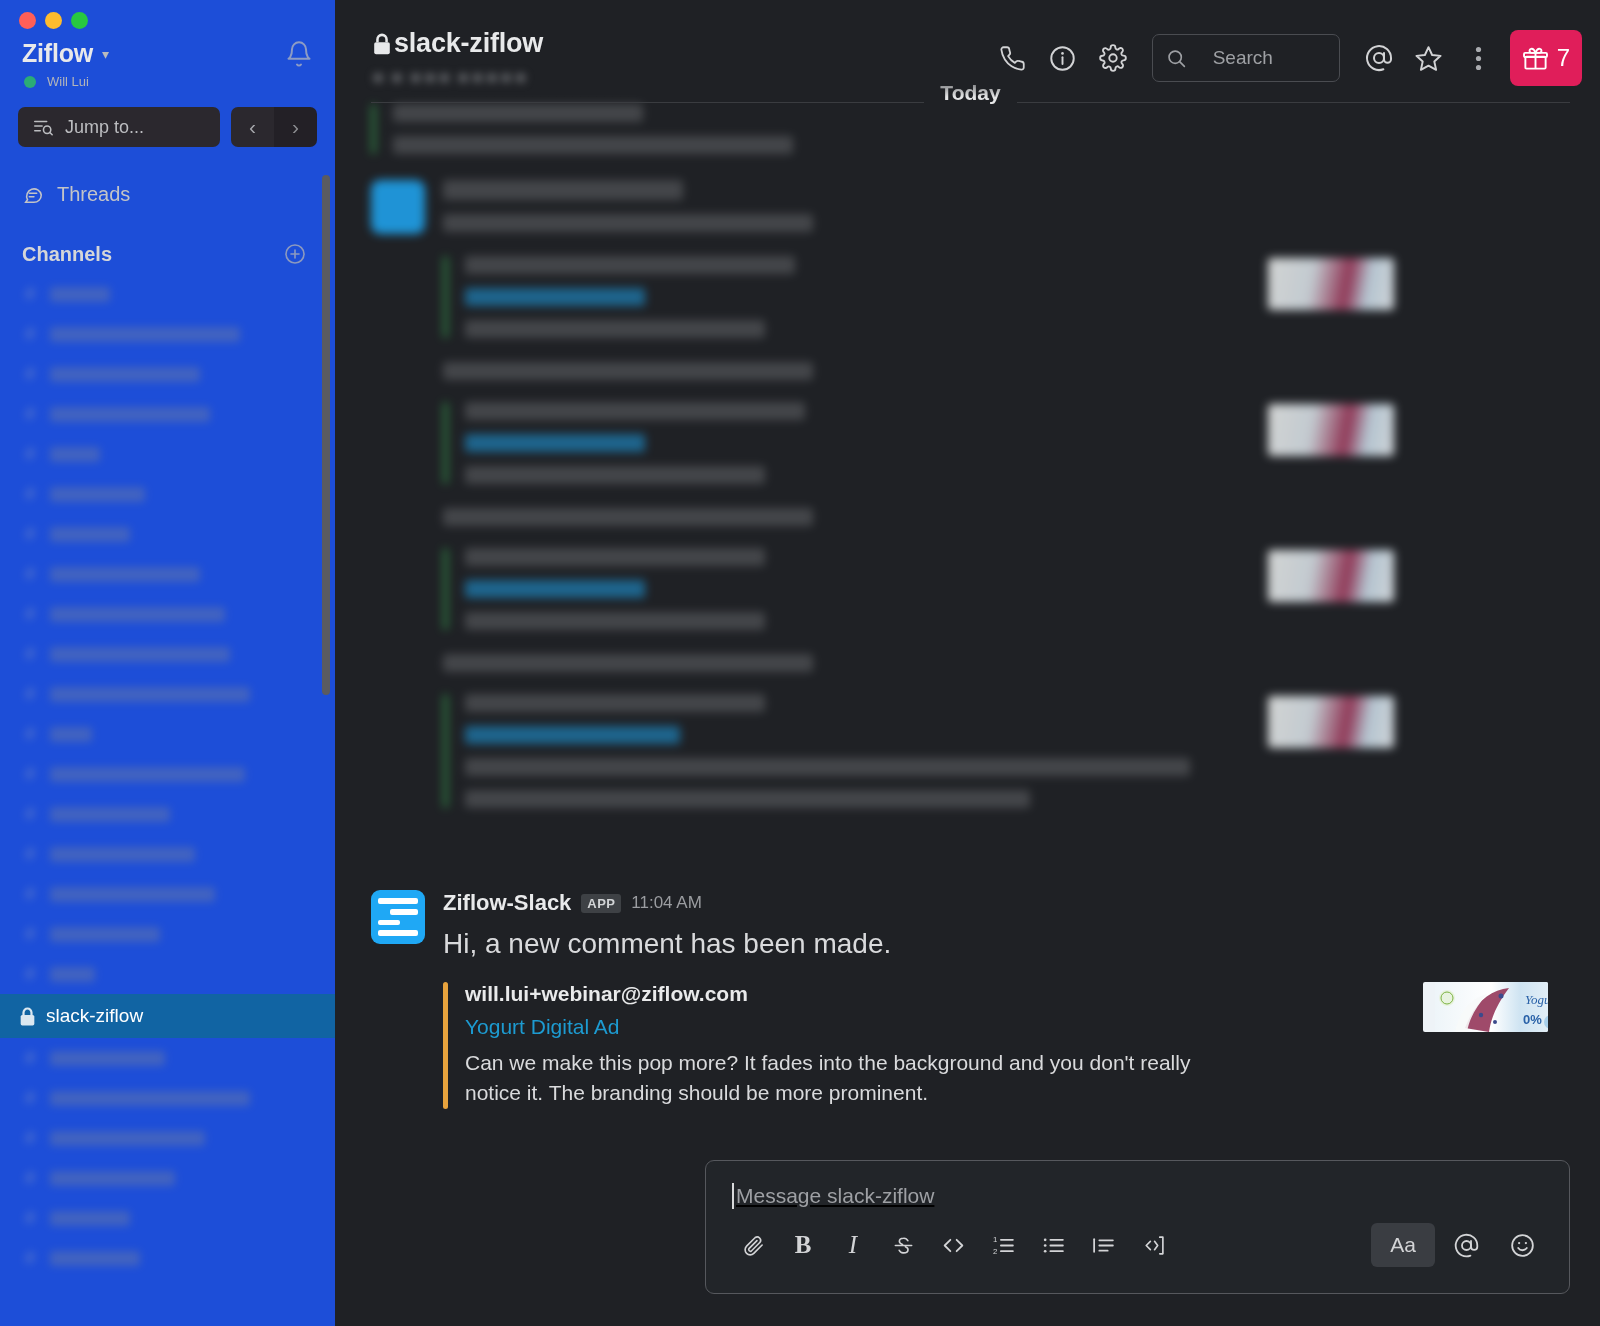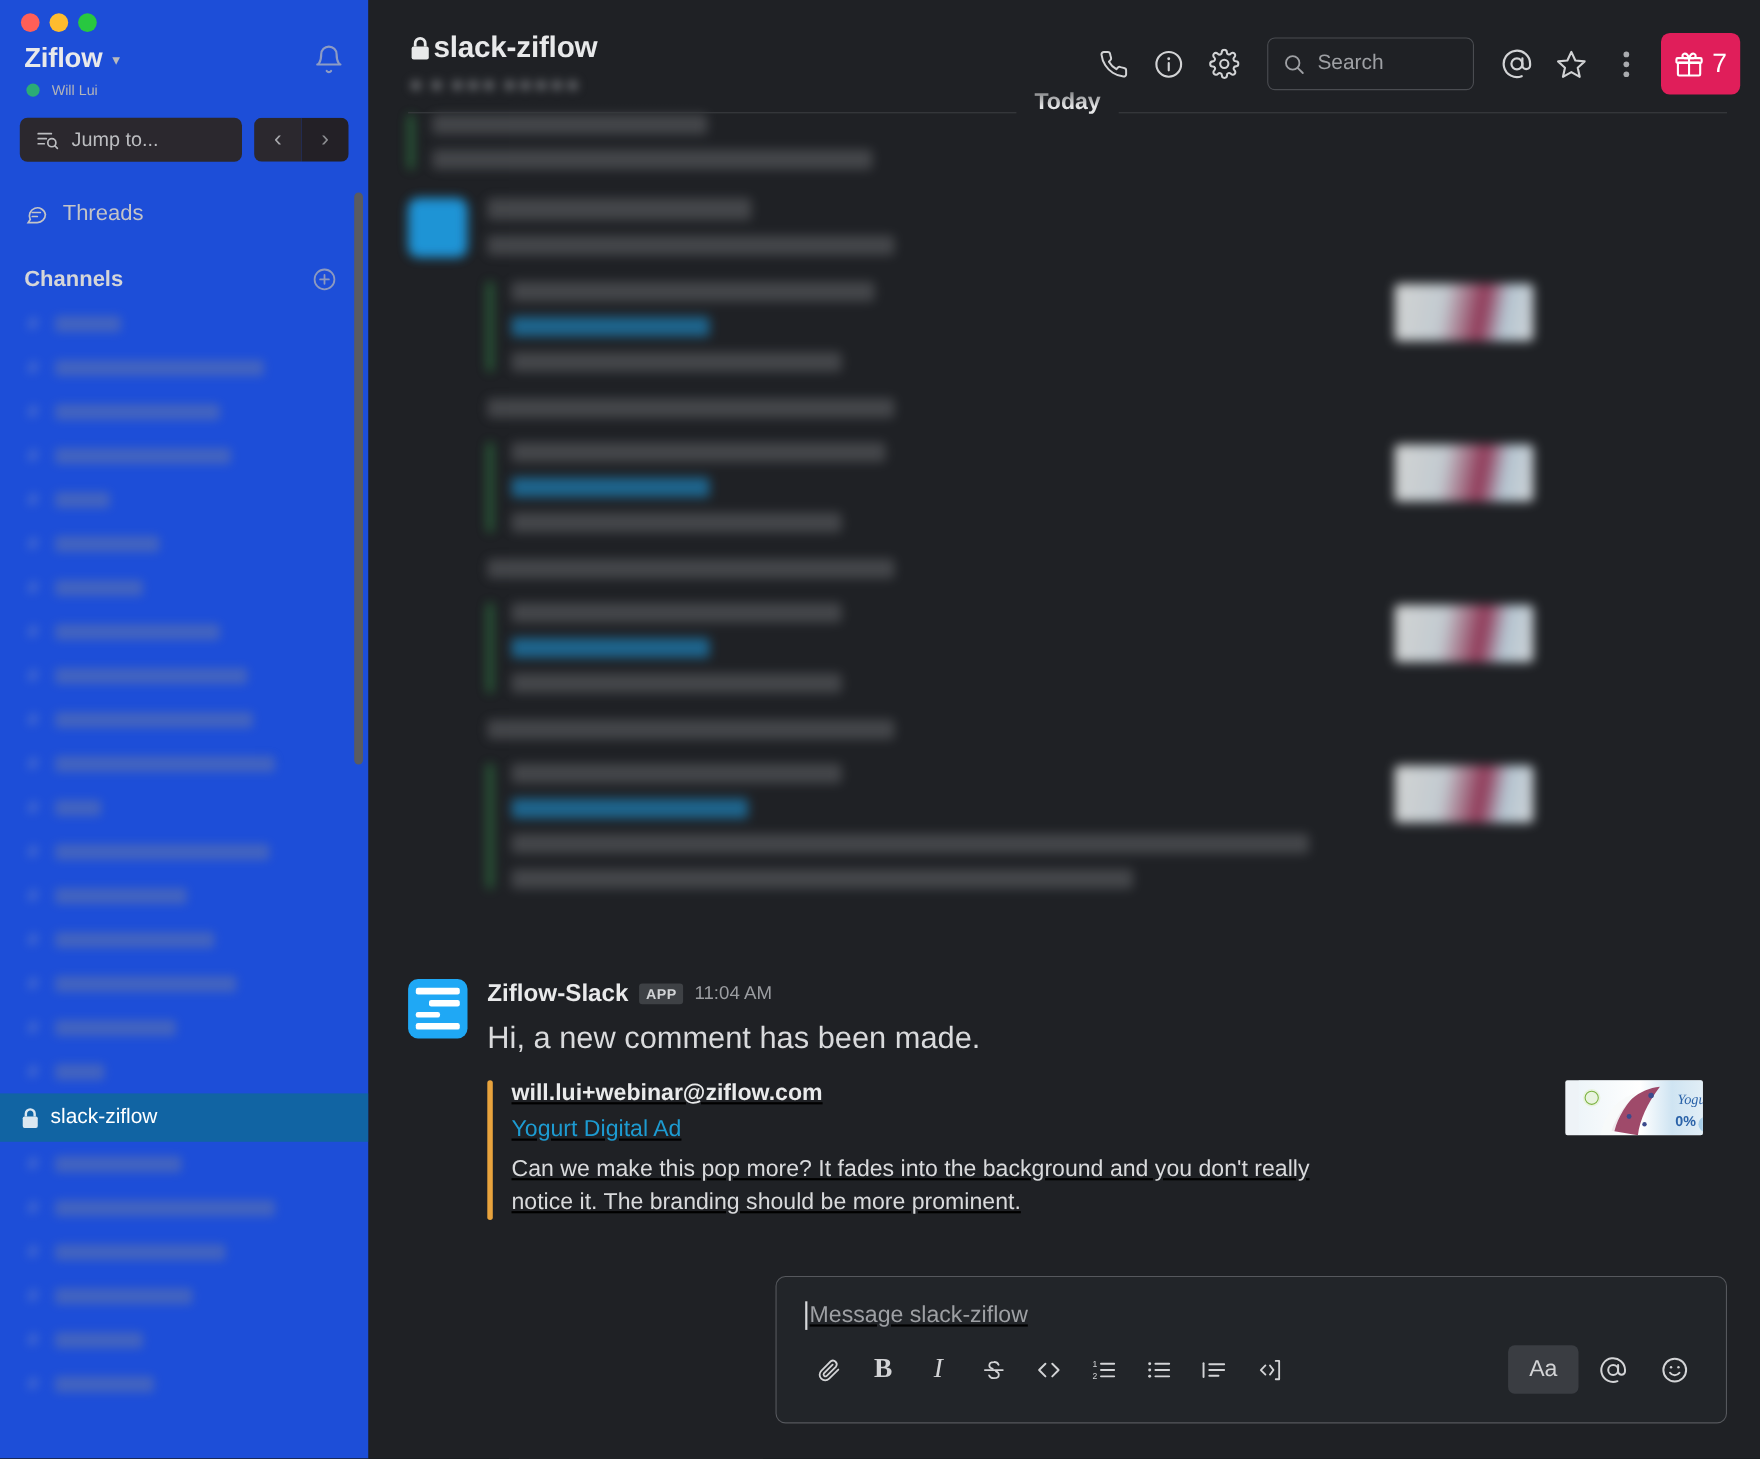--- a/index.html
+++ b/index.html
@@ -105,21 +105,21 @@
   }
   .tools { display: flex; align-items: center; gap: 0; padding-top: 2px; }
   .tbtn {
     width: 50px; height: 50px; display: flex; align-items: center; justify-content: center;
     color: #d2d3d5;
   }
   .searchbox {
     width: 188px; height: 48px; border: 1px solid #4a4c51; border-radius: 7px;
     display: flex; align-items: center; gap: 11px; padding: 0 13px; margin: 0 14px;
   }
-  .search-ph { font-size: 19px; color: #9ea0a4; }
+  .search-ph { font-size: 19px; color: #9ea0a4; margin-left: 15px; }
   .gift {
     background: #e01e5a; border-radius: 8px; height: 56px; min-width: 72px;
     display: flex; align-items: center; justify-content: center; gap: 8px;
     color: #fff; font-size: 24px; font-weight: 500; padding: 0 12px; margin-left: 6px;
   }
 
   
   .msgs { position: absolute; top: 0; left: 0; right: 0; bottom: 200px; overflow: hidden; }
   .divider {
     position: absolute; top: 90px; left: 36px; right: 30px;
@@ -150,21 +150,21 @@
     padding: 2px 6px; border-radius: 3px; letter-spacing: .4px;
   }
   .time { font-size: 17px; color: #9b9da1; }
   .mtext { font-size: 28px; color: #d9dadc; margin-top: 8px; line-height: 1.42; }
 
   .attach { margin: 18px 0 0 0; padding-left: 22px; position: relative; display: flex; }
   .attach .bar {
     position: absolute; left: 0; top: 0; bottom: 0; width: 5px; border-radius: 3px;
     background: #e8a33d;
   }
-  .attach .acontent { flex: 1; min-width: 0; text-decoration: underline; }
+  .attach .acontent { flex: 1; min-width: 0; }
   .a-title { font-size: 21px; font-weight: 700; color: #e9eaeb; }
   .a-link { font-size: 21px; color: #1d9bd1; margin-top: 9px; }
   .a-text { font-size: 21px; color: #d9dadc; margin-top: 9px; line-height: 1.45; max-width: 760px; }
   .thumb {
     width: 125px; height: 50px; border-radius: 2px; margin-left: 20px;
     flex: 0 0 125px; overflow: hidden; position: relative; background: #eef3f7; padding-left: 12px;
   }
 
   
   .ghost { filter: blur(4.6px); opacity: .85; }

